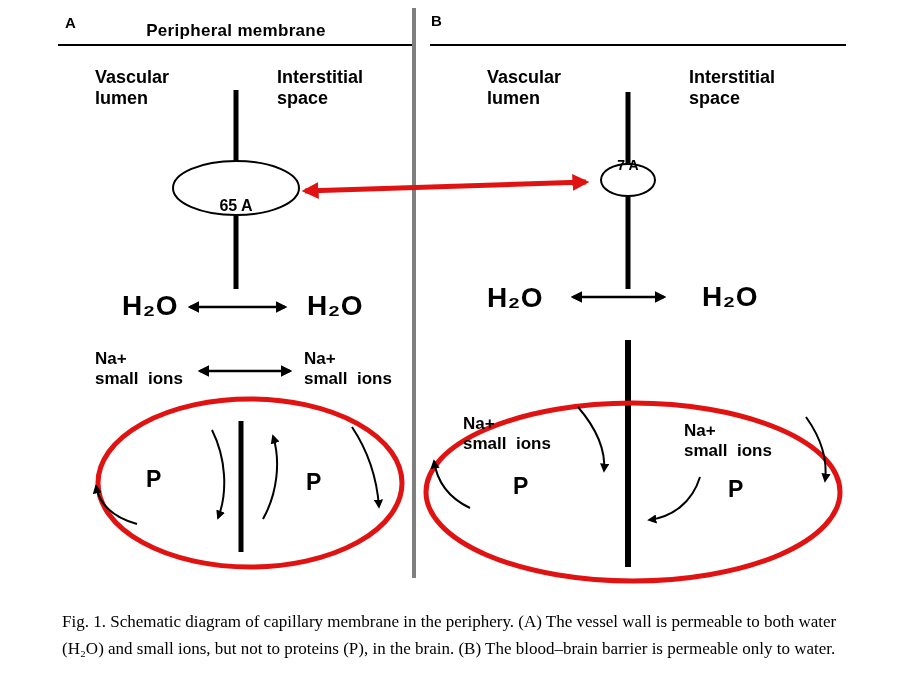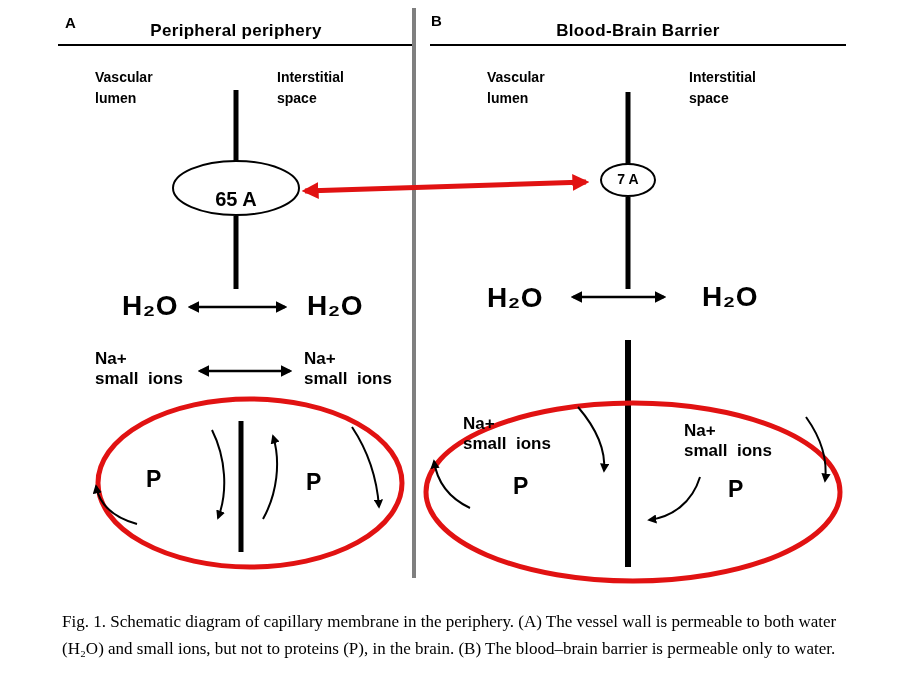--- a/index.html
+++ b/index.html
@@ -2,21 +2,21 @@
 <html><head>
 <meta charset="utf-8">
 <style>
   html,body{margin:0;padding:0;background:#ffffff;}
   .figure{position:relative;width:920px;height:690px;background:#ffffff;overflow:hidden;
           font-family:"Liberation Sans","DejaVu Sans",sans-serif;color:#000;}
   .svg-layer{position:absolute;left:0;top:0;}
   .txt{position:absolute;white-space:pre-wrap;}
   .corner{font-size:15px;font-weight:bold;}
   .title{font-size:17px;font-weight:bold;text-align:center;letter-spacing:.3px;}
-  .col-label{font-size:14px;line-height:21px;font-weight:bold;}
+  .col-label{font-size:18px;line-height:21px;font-weight:bold;}
   .pore-label{font-weight:bold;text-align:center;}
   .h2o{font-size:28px;font-weight:bold;letter-spacing:.5px;}
   .ions{font-size:17px;line-height:20px;font-weight:bold;}
   .protein{font-size:23px;font-weight:bold;}
   .caption{position:absolute;left:62px;top:609px;width:806px;
            font-family:Liberation Serif, serif;
            font-size:17px;line-height:26.5px;color:#000000;}
 </style>
 </head>
 <body>
@@ -61,42 +61,41 @@
 
     <line x1="628" y1="340" x2="628" y2="567" stroke="#000" stroke-width="6"></line>
     <ellipse cx="633" cy="492" rx="207" ry="89" fill="none" stroke="#e11212" stroke-width="5"></ellipse>
     <path d="M578,407 C596,428 606,449 604,471" fill="none" stroke="#000" stroke-width="2" marker-end="url(#arrow-black)"></path>
     <path d="M470,508 C449,498 437,482 434,461" fill="none" stroke="#000" stroke-width="2" marker-end="url(#arrow-black)"></path>
     <path d="M806,417 C821,438 828,459 825,481" fill="none" stroke="#000" stroke-width="2" marker-end="url(#arrow-black)"></path>
     <path d="M700,477 C692,503 672,517 649,520" fill="none" stroke="#000" stroke-width="2" marker-end="url(#arrow-black)"></path>
   </svg>
 
   <div class="txt corner" style="left:65px;top:14px;">A</div>
-  <div class="txt title" style="left:60px;top:21px;width:352px;">Peripheral periphery</div>
+  <div class="txt title" style="left:60px;top:21px;width:352px;">Peripheral membrane</div>
   <div class="txt col-label" style="left:95px;top:67px;">Vascular
 lumen</div>
   <div class="txt col-label" style="left:277px;top:67px;">Interstitial
 space</div>
-  <div class="txt pore-label" style="left:174px;top:188px;width:124px;font-size:20px;">65 A</div>
+  <div class="txt pore-label" style="left:174px;top:197px;width:124px;font-size:16px;">65 A</div>
   <div class="txt h2o" style="left:122px;top:290px;">H₂O</div>
   <div class="txt h2o" style="left:307px;top:290px;">H₂O</div>
   <div class="txt ions" style="left:95px;top:349px;">Na+
 small  ions</div>
   <div class="txt ions" style="left:304px;top:349px;">Na+
 small  ions</div>
   <div class="txt protein" style="left:146px;top:466px;">P</div>
   <div class="txt protein" style="left:306px;top:469px;">P</div>
 
   <div class="txt corner" style="left:431px;top:12px;">B</div>
-  <div class="txt title" style="left:430px;top:21px;width:416px;">Blood-Brain Barrier</div>
   <div class="txt col-label" style="left:487px;top:67px;">Vascular
 lumen</div>
   <div class="txt col-label" style="left:689px;top:67px;">Interstitial
 space</div>
-  <div class="txt pore-label" style="left:601px;top:171px;width:54px;font-size:14px;">7 A</div>
+  <div class="txt pore-label" style="left:601px;top:157px;width:54px;font-size:14px;">7 A</div>
   <div class="txt h2o" style="left:487px;top:282px;">H₂O</div>
   <div class="txt h2o" style="left:702px;top:281px;">H₂O</div>
   <div class="txt ions" style="left:463px;top:414px;">Na+
 small  ions</div>
   <div class="txt ions" style="left:684px;top:421px;">Na+
 small  ions</div>
   <div class="txt protein" style="left:513px;top:473px;">P</div>
   <div class="txt protein" style="left:728px;top:476px;">P</div>
 
   <div class="caption">Fig. 1. Schematic diagram of capillary membrane in the periphery. (A) The vessel wall is permeable to both water (H₂O) and small ions, but not to proteins (P), in the brain. (B) The blood–brain barrier is permeable only to water.</div>

